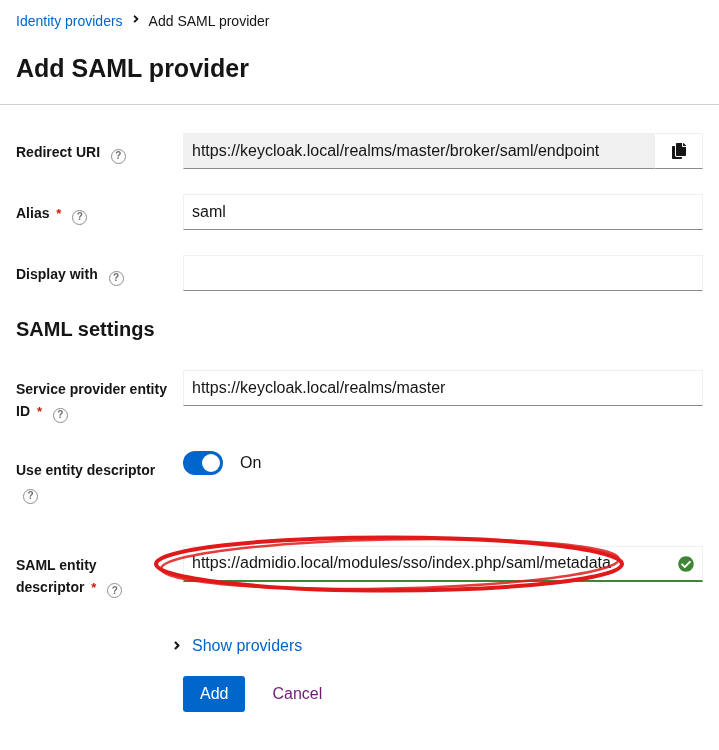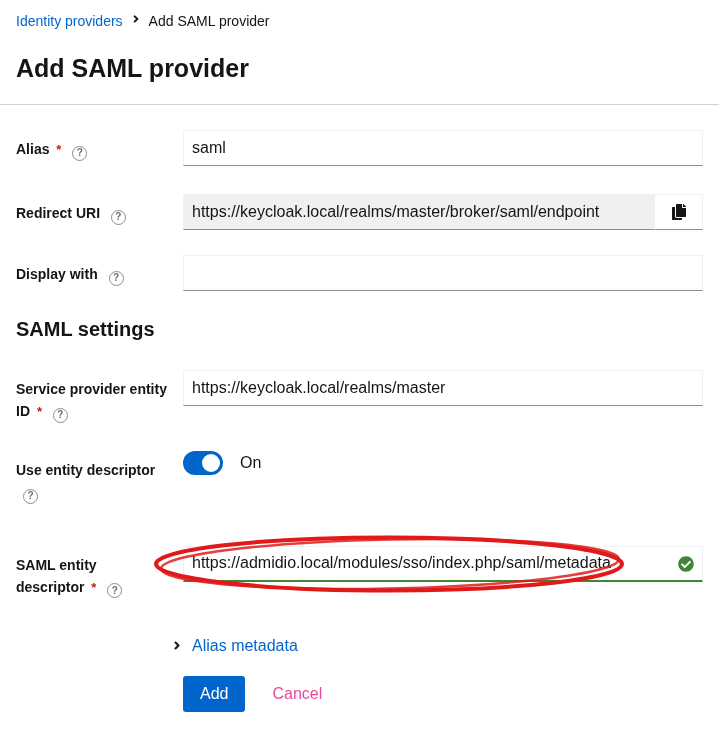--- a/index.html
+++ b/index.html
@@ -63,21 +63,21 @@
   .annotation { position:absolute; left:-31px; top:-12px; width:474px; height:61px; pointer-events:none; z-index:5; overflow:visible; }
 
   
   .expand-toggle { display:flex; align-items:center; gap:11px; margin-left:-10px; cursor:pointer; padding-top:2px; }
   .expand-text { color:#0066cc; font-size:16px; }
   .actions { display:flex; align-items:center; gap:27px; }
   .btn-primary {
     height:36px; padding:0 17px; background:#0066cc; color:#fff; border:none;
     border-radius:3px; font-size:16px; font-family:inherit; cursor:pointer;
   }
-  .link-btn { background:none; border:none; padding:0; color:#ec4899; font-size:16px; font-family:inherit; cursor:pointer; }
+  .link-btn { background:none; border:none; padding:0; color:#701a75; font-size:16px; font-family:inherit; cursor:pointer; }
 </style>
 </head>
 <body>
 
 <div class="page">
 
   <nav class="breadcrumb">
     <a class="crumb-link">Identity providers</a>
     <span class="crumb-sep">
       <svg width="8" height="12" viewBox="0 0 256 512">
@@ -85,44 +85,44 @@
         </svg>
     </span>
     <span class="crumb-current">Add SAML provider</span>
   </nav>
 
   <h1 class="page-title">Add SAML provider</h1>
   <div class="divider"></div>
 
   <form>
 
-    <div class="form-row mt-25">
-      <div class="field-label">
-        <span>Alias</span>
-        <span class="required">*</span>
-        <span class="help-icon">?</span>
-      </div>
-      <input class="text-input" type="text" value="saml" style="">
-    </div>
-
     <div class="form-row mt-28">
       <div class="field-label">
         <span>Redirect URI</span>
         <span class="help-icon">?</span>
       </div>
       <div class="input-group">
         <input class="text-input readonly-input" readonly="" type="text" value="https://keycloak.local/realms/master/broker/saml/endpoint" style="">
         <button class="copy-btn" type="button">
           <span style="display:inline-flex">
             <svg width="16" height="16" viewBox="0 0 448 512">
                 <path fill="#151515" d="M320 448v40c0 13.255-10.745 24-24 24H24c-13.255 0-24-10.745-24-24V120c0-13.255 10.745-24 24-24h72v296c0 30.879 25.121 56 56 56h168zm0-344V0H152c-13.255 0-24 10.745-24 24v368c0 13.255 10.745 24 24 24h272c13.255 0 24-10.745 24-24V128H344c-13.2 0-24-10.8-24-24zm120.971-31.029L375.029 7.029A24 24 0 0 0 358.059 0H352v96h96v-6.059a24 24 0 0 0-7.029-16.97z"></path>
               </svg>
           </span>
         </button>
       </div>
+    </div>
+
+    <div class="form-row mt-25">
+      <div class="field-label">
+        <span>Alias</span>
+        <span class="required">*</span>
+        <span class="help-icon">?</span>
+      </div>
+      <input class="text-input" type="text" value="saml" style="">
     </div>
 
 
     <div class="form-row mt-25">
       <div class="field-label">
         <span>Display with</span>
         <span class="help-icon">?</span>
       </div>
       <input class="text-input" type="text" value="" style="">
     </div>
@@ -172,21 +172,21 @@
     </div>
 
     <div class="form-row mt-36">
       <div></div>
       <div class="expand-toggle">
         <span style="display:inline-flex">
           <svg width="8" height="13" viewBox="0 0 256 512">
               <path fill="#151515" d="M224.3 273l-136 136c-9.4 9.4-24.6 9.4-33.9 0l-22.6-22.6c-9.4-9.4-9.4-24.6 0-33.9l96.4-96.4-96.4-96.4c-9.4-9.4-9.4-24.6 0-33.9L54.3 103c9.4-9.4 24.6-9.4 33.9 0l136 136c9.5 9.4 9.5 24.6.1 33.9z"></path>
             </svg>
         </span>
-        <span class="expand-text">Alias metadata</span>
+        <span class="expand-text">Show providers</span>
       </div>
     </div>
 
     <div class="form-row mt-21">
       <div></div>
       <div class="actions">
         <button class="btn-primary" type="button">Add</button>
         <button class="link-btn" type="button">Cancel</button>
       </div>
     </div>

